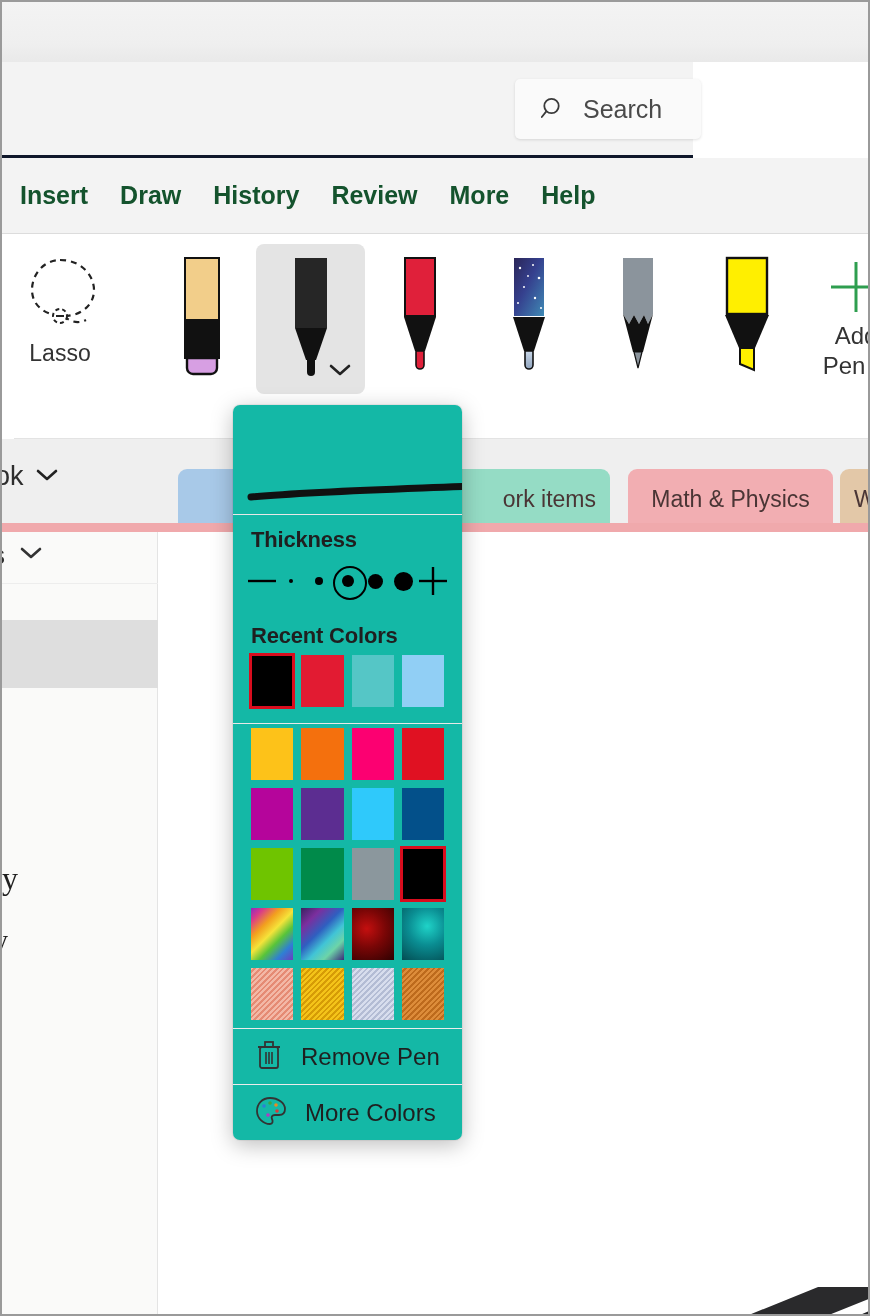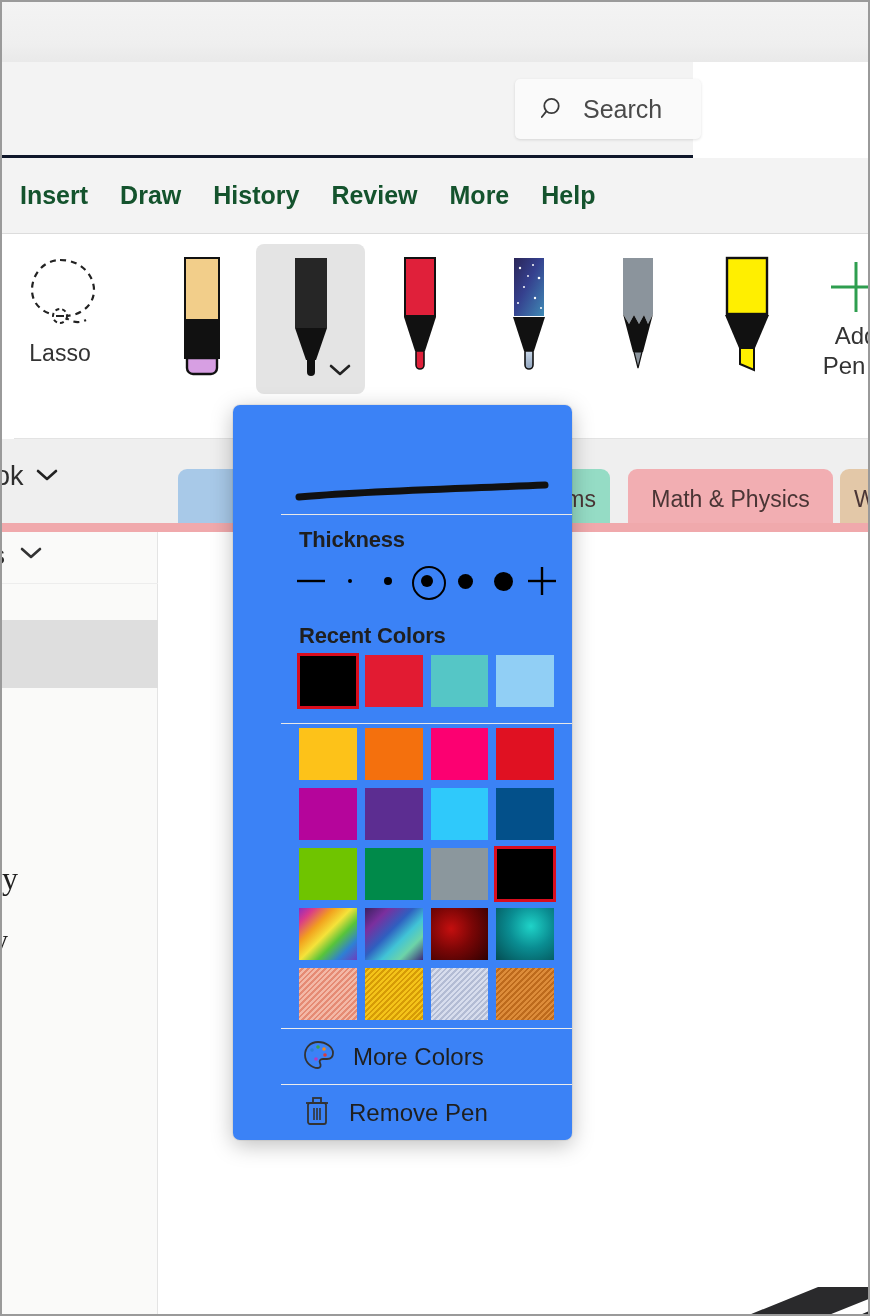--- a/index.html
+++ b/index.html
@@ -117,24 +117,24 @@
   }
   .clip-text { position:absolute; color:#1f1f1f; font-family:"Liberation Serif", serif; }
   #clip-title { left:-16px; top:328px; font-size:32px; }
   #clip-sub   { left:-8px;  top:392px; font-size:28px; }
 
   
   #stylus { position:absolute; left:460px; top:755px; width:412px; height:240px; pointer-events:none; }
 
   
   #penpanel {
-    position:absolute; left:231px; top:403px; width:339px;
-    background:#3b82f6; border-radius:7px;
+    position:absolute; left:231px; top:403px; width:229px;
+    background:#14b8a6; border-radius:7px;
     box-shadow:0 5px 22px rgba(0,0,0,.26), 0 0 0 1px rgba(0,0,0,.05);
-    z-index:40; overflow:hidden;padding-left:48px;
+    z-index:40; overflow:hidden;
   }
   #preview { height:110px; border-bottom:1px solid #e8e8e8; position:relative; }
   .sec { padding:12px 18px 6px 18px; }
   .sec-title { font-size:22px; font-weight:bold; color:#1f1f1f; letter-spacing:-.2px; }
   #thickness-row {
     display:flex; align-items:center; padding:6px 14px 14px 14px; gap:0;
     justify-content:space-between;
   }
   .tk { width:32px; height:32px; display:flex; align-items:center; justify-content:center;
         cursor:pointer; position:relative; }
@@ -450,39 +450,39 @@
     <div class="color-row">
       <span class="sw" style="background:repeating-linear-gradient(135deg,#f3b8a6 0 2px,#e58b74 2px 4px);"></span>
       <span class="sw" style="background:repeating-linear-gradient(135deg,#f4c319 0 2px,#d69b06 2px 4px);"></span>
       <span class="sw" style="background:repeating-linear-gradient(135deg,#d7dded 0 2px,#b3bcd4 2px 4px);"></span>
       <span class="sw" style="background:repeating-linear-gradient(135deg,#dd8c3a 0 2px,#bd6a1c 2px 4px);"></span>
     </div>
   </div>
 
   <div class="menu-row">
     <span>
+      <svg width="28" height="32" viewBox="0 0 28 32">
+        <rect x="5" y="8" width="18" height="21" rx="2" fill="none" stroke="#333" stroke-width="1.8"></rect>
+        <line x1="3" y1="8" x2="25" y2="8" stroke="#333" stroke-width="1.8"></line>
+        <rect x="10" y="3" width="8" height="5" fill="none" stroke="#333" stroke-width="1.8"></rect>
+        <line x1="11" y1="13" x2="11" y2="25" stroke="#333" stroke-width="1.6"></line>
+        <line x1="14" y1="13" x2="14" y2="25" stroke="#333" stroke-width="1.6"></line>
+        <line x1="17" y1="13" x2="17" y2="25" stroke="#333" stroke-width="1.6"></line>
+      </svg>
+    </span>
+    <span class="mlabel">Remove Pen</span>
+  </div>
+
+  <div class="menu-row">
+    <span>
       <svg width="32" height="30" viewBox="0 0 32 30">
         <path d="M15 2 C7 2 2 8 2 15 C2 22 8 28 15 28 C18 28 18 25 17 23 C16 21 17 19 20 19 L24 19 C28 19 30 17 30 13 C30 7 23 2 15 2 Z" fill="none" stroke="#333" stroke-width="1.8"></path>
         <circle cx="9" cy="10" r="1.8" fill="#2f7fd4"></circle>
         <circle cx="15" cy="7" r="1.8" fill="#3aa34a"></circle>
         <circle cx="21" cy="9" r="1.8" fill="#f08a1e"></circle>
         <circle cx="22" cy="15" r="1.8" fill="#d93b3b"></circle>
         <circle cx="13" cy="19" r="1.8" fill="#b23ac4"></circle>
       </svg>
     </span>
     <span class="mlabel">More Colors</span>
   </div>
 
-  <div class="menu-row">
-    <span>
-      <svg width="28" height="32" viewBox="0 0 28 32">
-        <rect x="5" y="8" width="18" height="21" rx="2" fill="none" stroke="#333" stroke-width="1.8"></rect>
-        <line x1="3" y1="8" x2="25" y2="8" stroke="#333" stroke-width="1.8"></line>
-        <rect x="10" y="3" width="8" height="5" fill="none" stroke="#333" stroke-width="1.8"></rect>
-        <line x1="11" y1="13" x2="11" y2="25" stroke="#333" stroke-width="1.6"></line>
-        <line x1="14" y1="13" x2="14" y2="25" stroke="#333" stroke-width="1.6"></line>
-        <line x1="17" y1="13" x2="17" y2="25" stroke="#333" stroke-width="1.6"></line>
-      </svg>
-    </span>
-    <span class="mlabel">Remove Pen</span>
-  </div>
-
 </div>
 
 </body></html>

